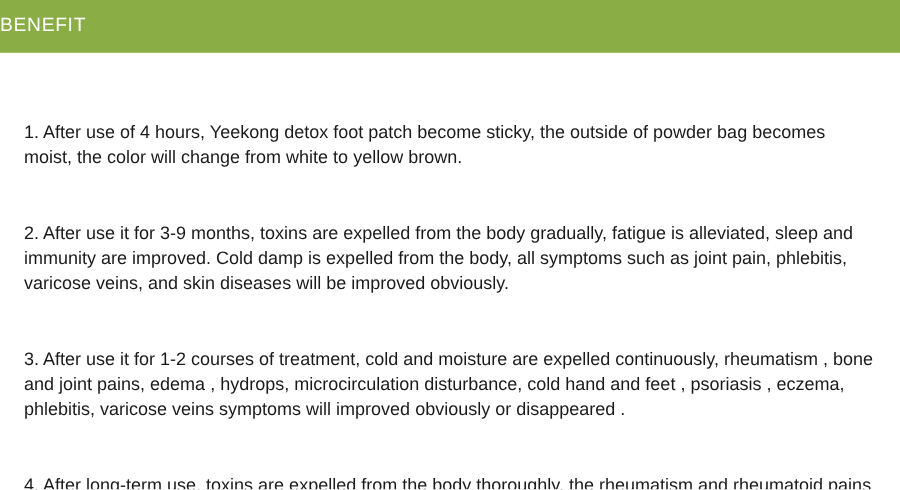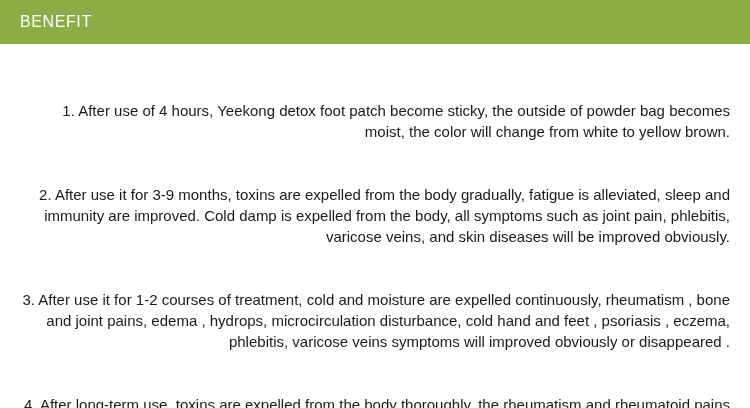--- a/index.html
+++ b/index.html
@@ -18,21 +18,20 @@
     background: #ffffff;
     overflow: hidden;
   }
   .section-header {
     width: 750px;
     height: 44px;
     background: #8aae45;
     display: flex;
     align-items: center;
     box-sizing: border-box;
-    padding-left: 20px;
   }
   .section-header-title {
     color: #ffffff;
     font-size: 16px;
     letter-spacing: 0.6px;
     font-weight: normal;
     line-height: 1;
     font-family: "Liberation Sans", sans-serif;
   }
   .body-area {
@@ -46,21 +45,20 @@
     line-height: 21px;
     text-align: left;
     font-family: "Liberation Sans", sans-serif;
     margin: 0;
     white-space: pre-wrap;
     word-wrap: break-word;
   }
   .para {
     margin: 0;
     padding: 0;
-    text-align: right;
   }
 </style>
 </head>
 <body>
 
 <div class="page">
 
   <div class="section-header">
     <span class="section-header-title">BENEFIT</span>
   </div>

